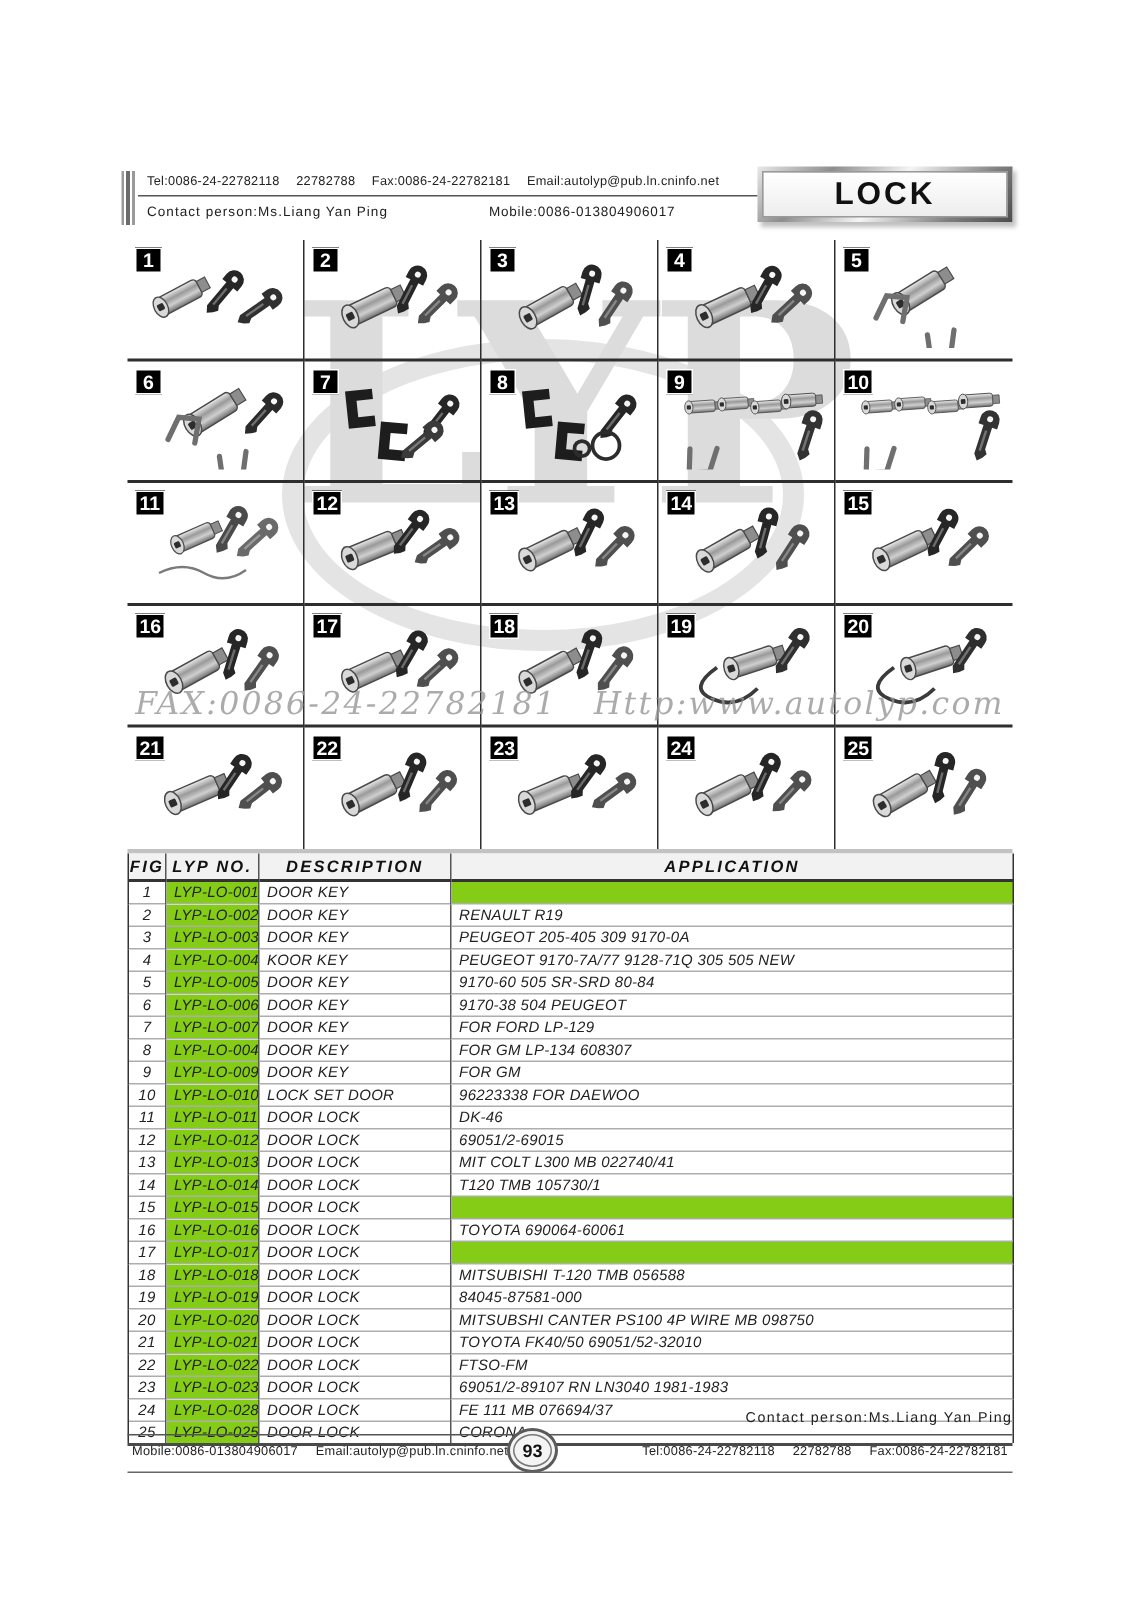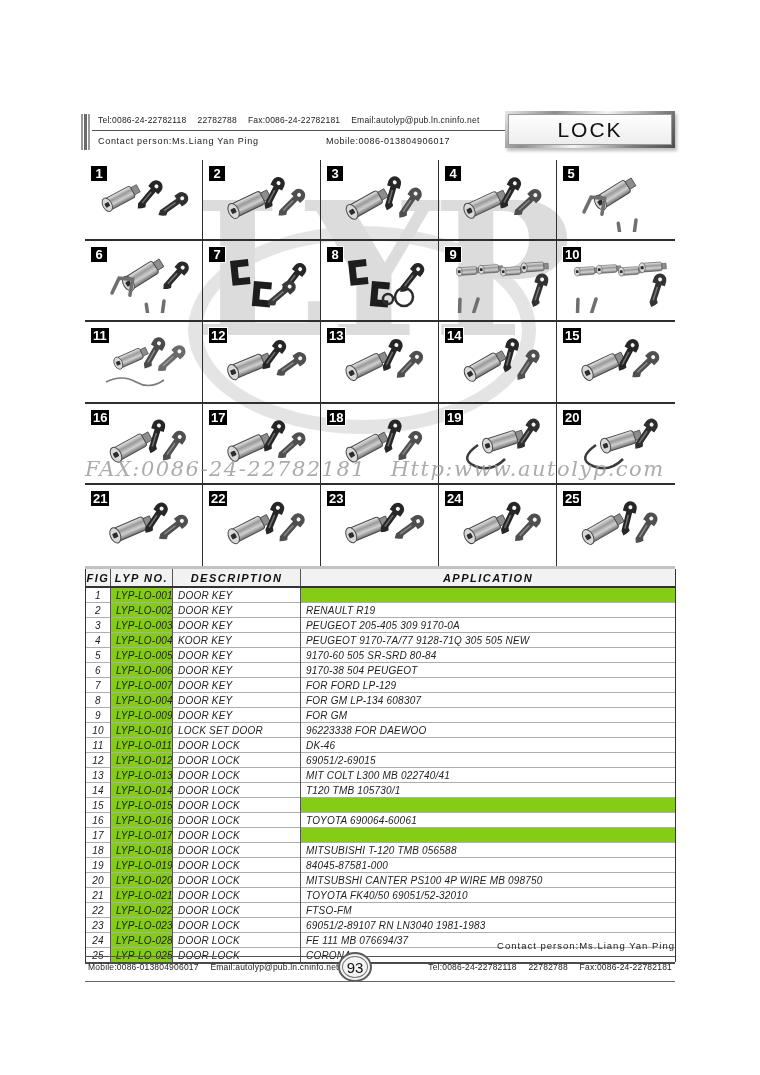--- a/index.html
+++ b/index.html
@@ -14,40 +14,40 @@
              font-size:8.5px;letter-spacing:.2px;white-space:nowrap;color:#222;}
   .hdr-rule{position:absolute;left:7px;top:18px;width:413px;height:0;border-top:1.5px solid #555;}
   .hdr-line2{position:absolute;left:13px;top:24px;width:400px;font-size:9px;letter-spacing:.7px;white-space:nowrap;color:#222;}
   .hdr-mobile{position:absolute;left:228px;top:0;letter-spacing:.5px;}
   .lockbox{position:absolute;left:505px;top:111px;width:170px;height:37px;box-sizing:border-box;
            background:linear-gradient(135deg,#e9e9e9,#8d8d8d 25%,#f5f5f5 50%,#808080 78%,#4c4c4c);
            padding:3px;box-shadow:2px 3px 3px rgba(0,0,0,.25);}
   .lockbox-inner{width:100%;height:100%;box-sizing:border-box;border:1px solid #9a9a9a;
                  background:linear-gradient(180deg,#ffffff,#ededed);
                  display:flex;align-items:center;justify-content:center;
-                 font-size:21px;font-weight:normal;letter-spacing:2px;color:#111;}
+                 font-size:21px;font-weight:bold;letter-spacing:2px;color:#111;}
 
   
   .grid{position:absolute;left:85px;top:160px;width:590px;height:406px;}
   .wm-ring{position:absolute;left:103px;top:66px;width:348px;height:208px;box-sizing:border-box;
            border:14px solid #e4e4e4;border-radius:50%;}
   .wm-brand{position:absolute;left:0;top:18px;width:100%;text-align:center;
             font-family:"DejaVu Serif",serif;font-weight:bold;font-size:185px;line-height:185px;
             color:#dcdcdc;letter-spacing:-6px;}
   .cells{position:absolute;left:0;top:0;width:100%;height:100%;display:grid;
          grid-template-columns:repeat(5,1fr);grid-template-rows:repeat(5,1fr);}
   .cell{position:relative;border-right:1px solid #2e2e2e;border-bottom:2px solid #2e2e2e;}
   .cell.lc{border-right:none;}
   .cell.lr{border-bottom:none;}
   .badge{position:absolute;top:5px;left:5px;background:#000;color:#fff;font-weight:bold;
          font-size:13px;line-height:17px;height:17px;min-width:12px;padding:0 3px;text-align:center;
          box-shadow:0 0 0 1px #fff inset;}
   .photo{position:absolute;left:0;top:0;width:100%;height:100%;display:flex;align-items:center;justify-content:center;}
   .photo svg{display:block;}
-  .wm-line{position:absolute;left:0;top:297px;width:100%;white-space:pre;
+  .wm-line{position:absolute;left:0;top:297px;width:100%;text-align:center;white-space:pre;
            font-family:"DejaVu Serif",serif;font-style:italic;font-size:21px;letter-spacing:1.5px;
            color:rgba(150,150,150,.8);pointer-events:none;}
 
   
   .tblwrap{position:absolute;left:85px;top:566px;width:590px;border-top:3px solid #c2c2c2;border-bottom:2px solid #4a4a4a;font-style:italic;}
   table{width:100%;border-collapse:collapse;table-layout:fixed;}
   col.c-fig{width:25px;} col.c-no{width:62px;} col.c-desc{width:128px;} col.c-app{width:375px;}
   th{font-size:11px;font-weight:bold;letter-spacing:1.5px;color:#111;background:#f2f2f2;
      border-bottom:2px solid #333;height:17px;padding:0;}
   td{font-size:10px;height:14px;line-height:13px;padding:0 0 0 5px;color:#222;letter-spacing:.2px;
@@ -63,21 +63,21 @@
                font-size:9.5px;letter-spacing:1px;color:#222;}
   .ftr-rule1{position:absolute;left:85px;top:956px;width:590px;border-top:1.5px solid #555;}
   .ftr-rule2{position:absolute;left:85px;top:981px;width:590px;border-top:1px solid #666;}
   .ftr-line{position:absolute;left:88px;top:962px;width:584px;display:flex;gap:0;
             font-size:8.5px;letter-spacing:.2px;white-space:nowrap;color:#222;align-items:center;}
   .ftr-line .sp{flex:1;}
   .pagebadge{position:absolute;left:338px;top:952px;width:30px;height:26px;border:2px solid #5a5a5a;
              border-radius:50%;background:#f4f4f4;display:flex;align-items:center;justify-content:center;}
   .pagebadge-inner{width:24px;height:20px;border:1px solid #777;border-radius:50%;
                    display:flex;align-items:center;justify-content:center;
-                   font-size:15px;font-weight:normal;color:#111;}
+                   font-size:12px;font-weight:bold;color:#111;}
 </style>
 </head>
 <body>
 
 <div class="page">
 
   <svg width="0" height="0" style="position:absolute" aria-hidden="true">
     <defs>
       <linearGradient id="met" x1="0" y1="0" x2="0" y2="1">
         <stop offset="0" stop-color="#ececec"></stop>

